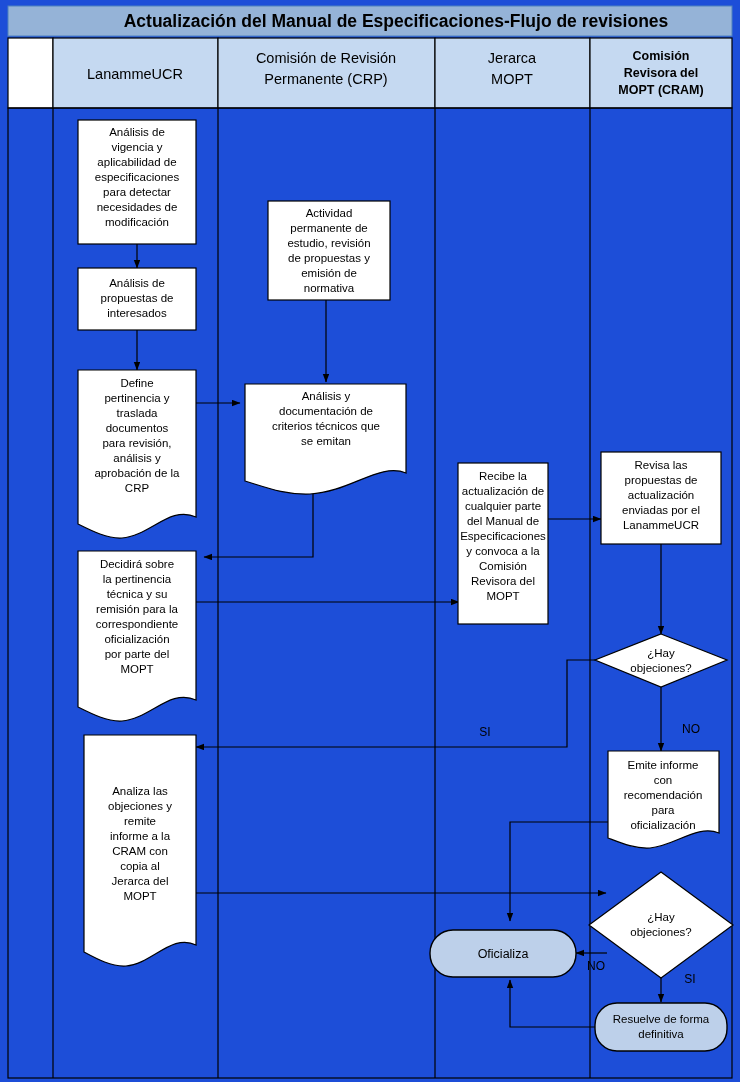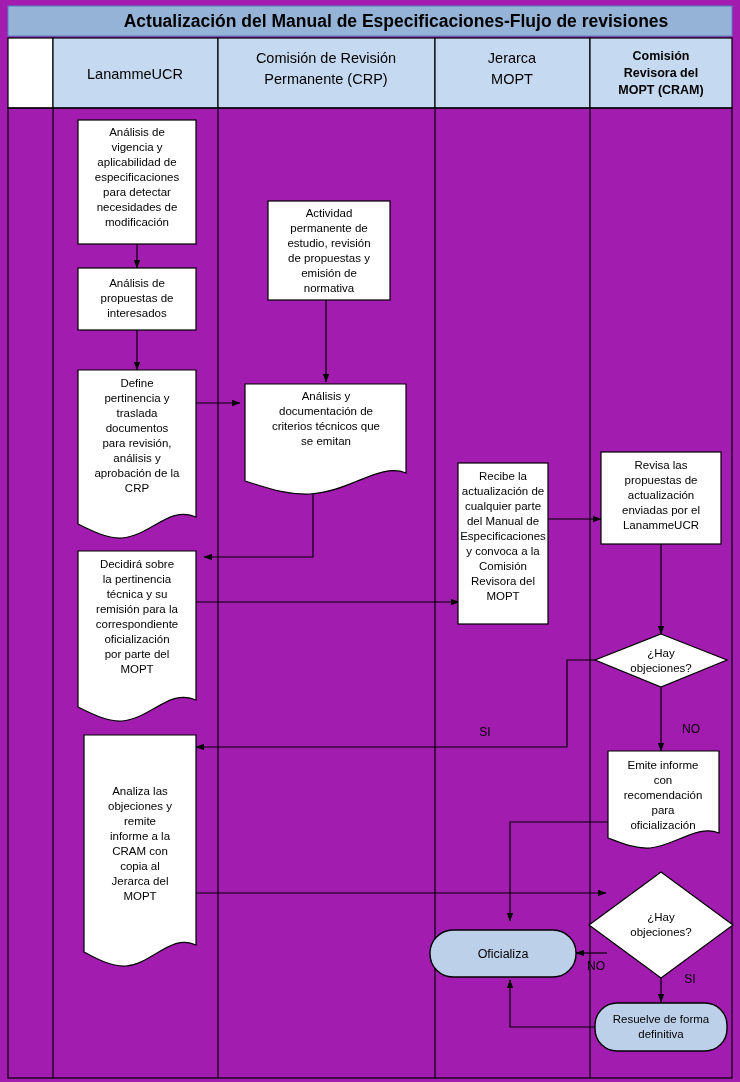--- a/index.html
+++ b/index.html
@@ -1,17 +1,17 @@
 <!DOCTYPE html>
 <html><head>
 <meta charset="utf-8">
 <style>
   html,body{margin:0;padding:0;background:#ffffff;}
   body{font-family:"Liberation Sans", sans-serif;}
-  #page{position:relative;width:740px;height:1082px;overflow:hidden;background:#a21caf;}
+  #page{position:relative;width:740px;height:1082px;overflow:hidden;background:#1d4ed8;}
   #flow-svg{position:absolute;left:0;top:0;width:740px;height:1082px;}
   .sh-text{font-family:"Liberation Sans", sans-serif;font-size:11.5px;fill:#000;text-anchor:middle;}
   .hdr-text{font-family:"Liberation Sans", sans-serif;font-size:14.5px;fill:#000;text-anchor:middle;}
   .hdr-text-b{font-family:"Liberation Sans", sans-serif;font-size:12.5px;font-weight:bold;fill:#000;text-anchor:middle;}
   .title-text{font-family:"Liberation Sans", sans-serif;font-size:17.5px;font-weight:bold;fill:#000;text-anchor:middle;}
   .edge-label{font-family:"Liberation Sans", sans-serif;font-size:12px;fill:#000;text-anchor:middle;}
   .lane-line{stroke:#000;stroke-width:1.2;fill:none;}
   .box{fill:#ffffff;stroke:#000000;stroke-width:1.2;}
   .doc{fill:#ffffff;stroke:#000000;stroke-width:1.2;}
   .diamond{fill:#ffffff;stroke:#000000;stroke-width:1.2;}

